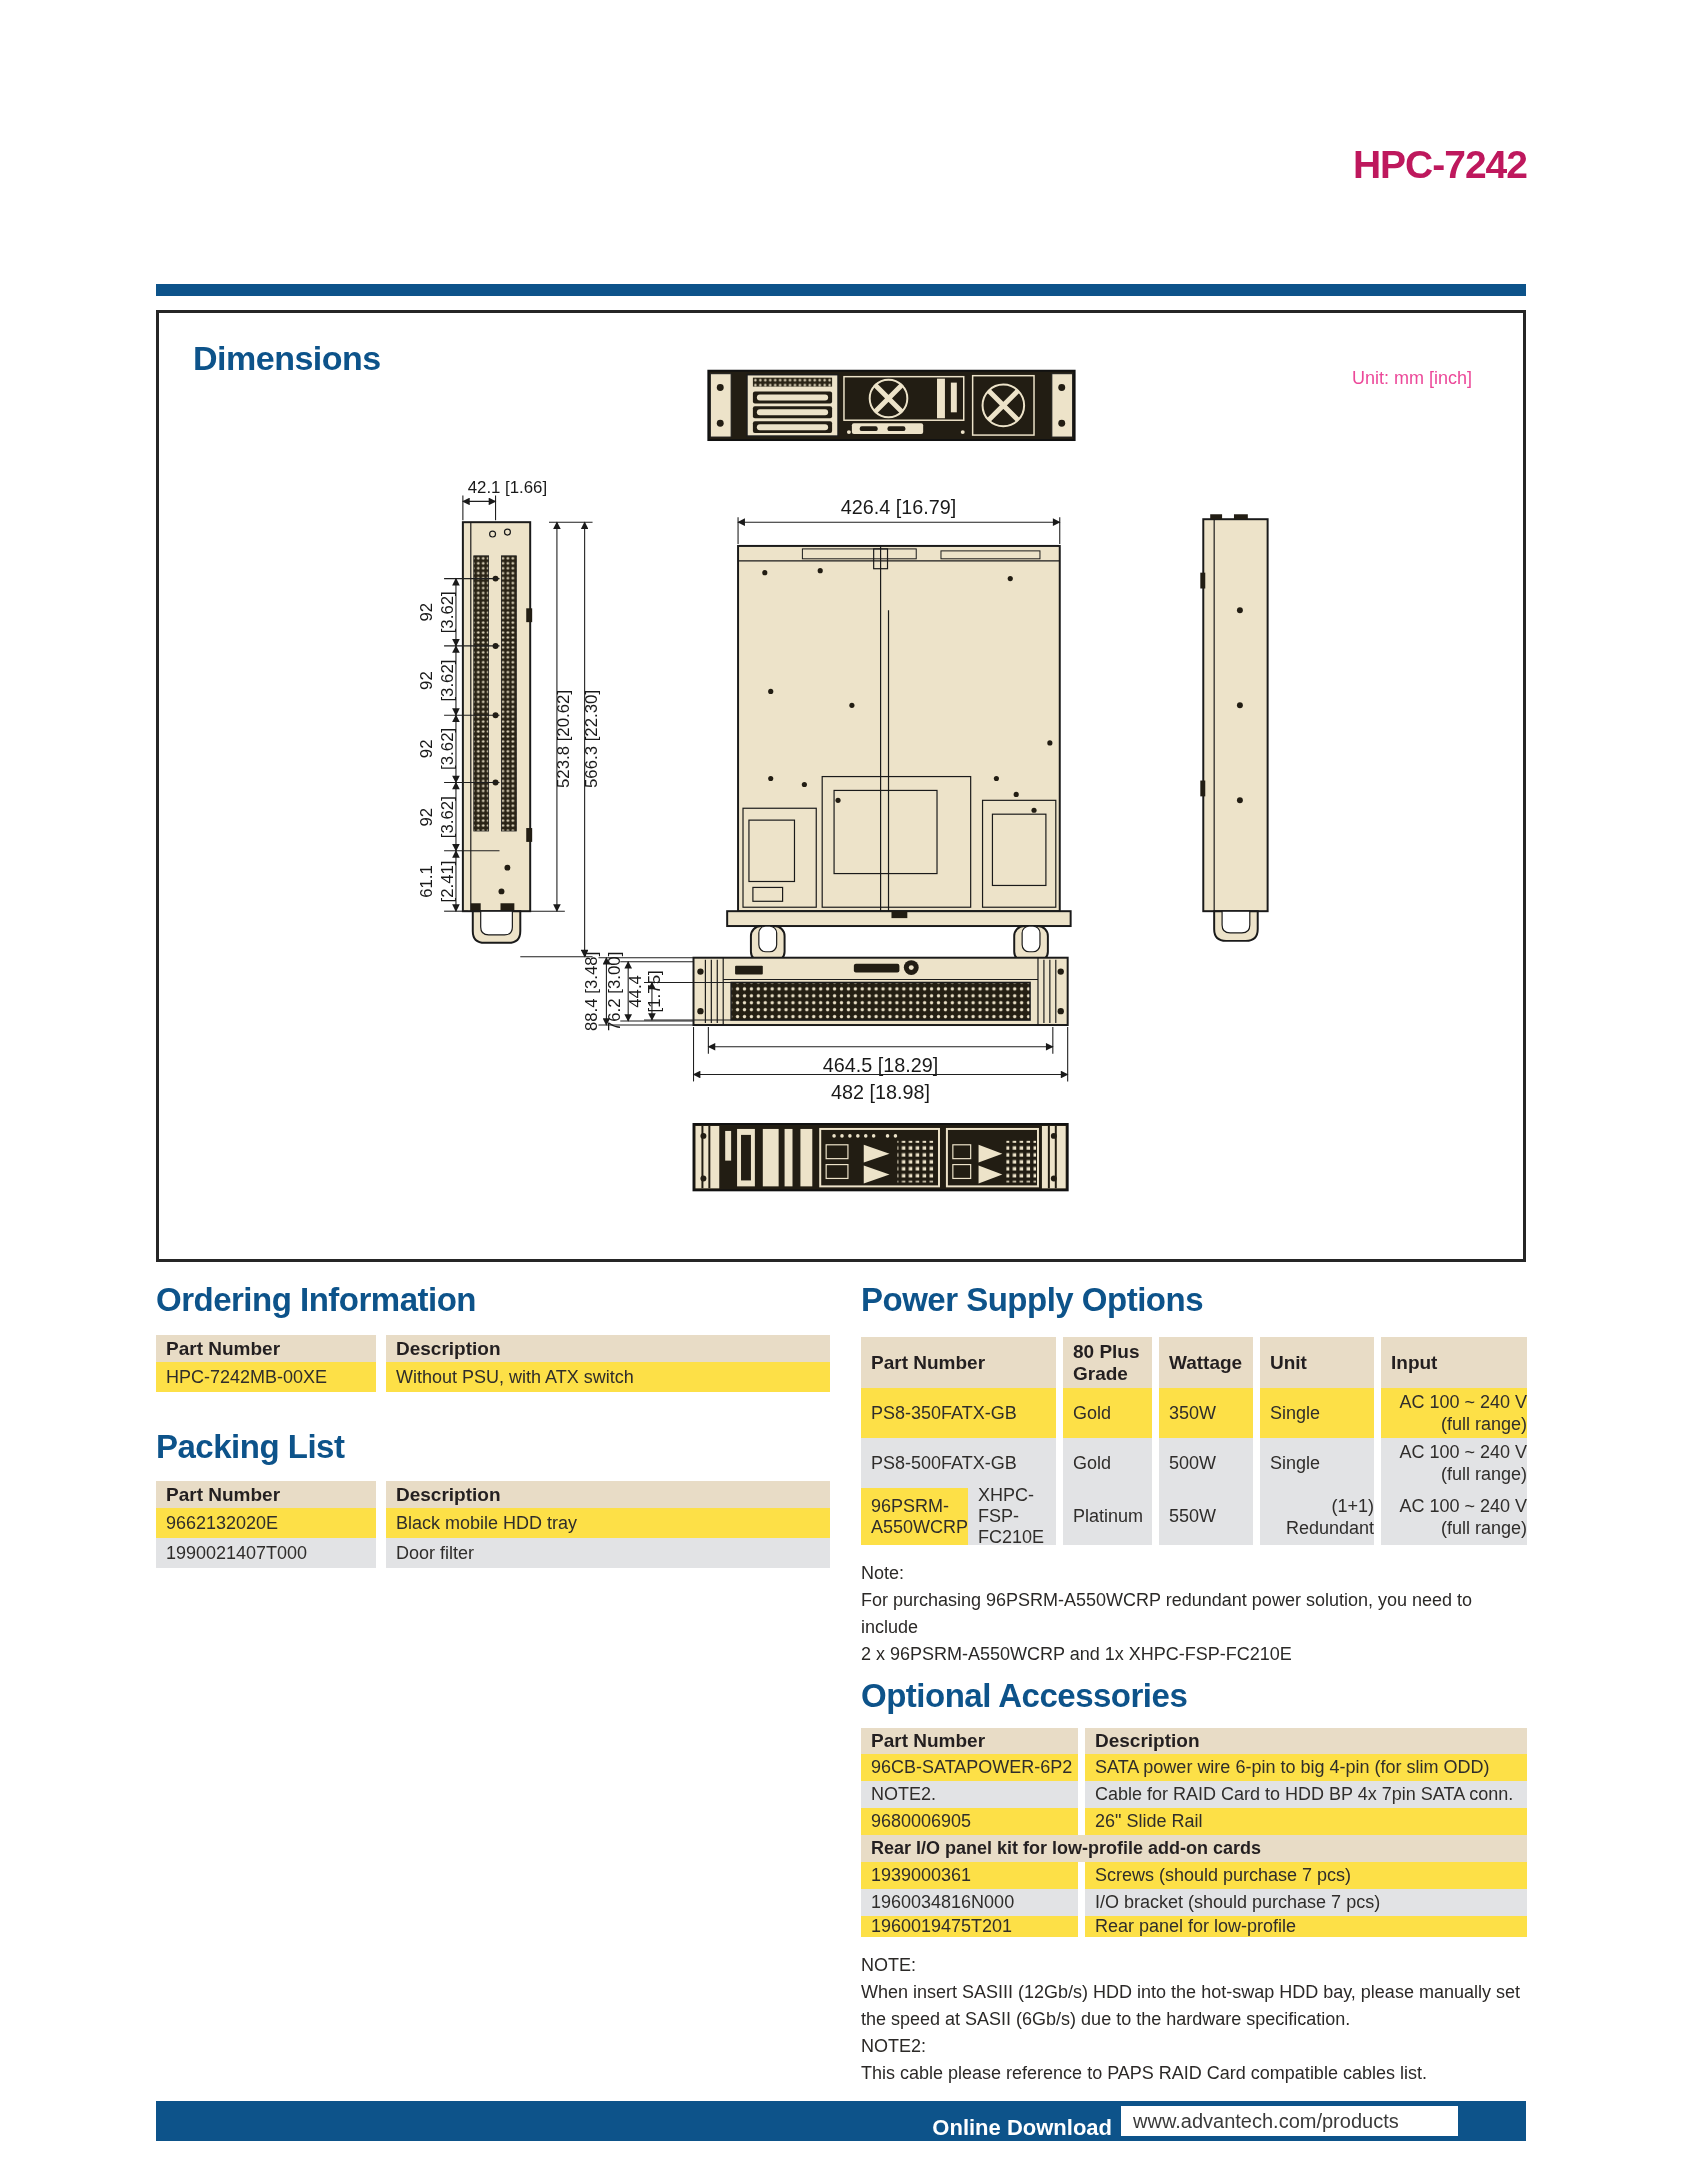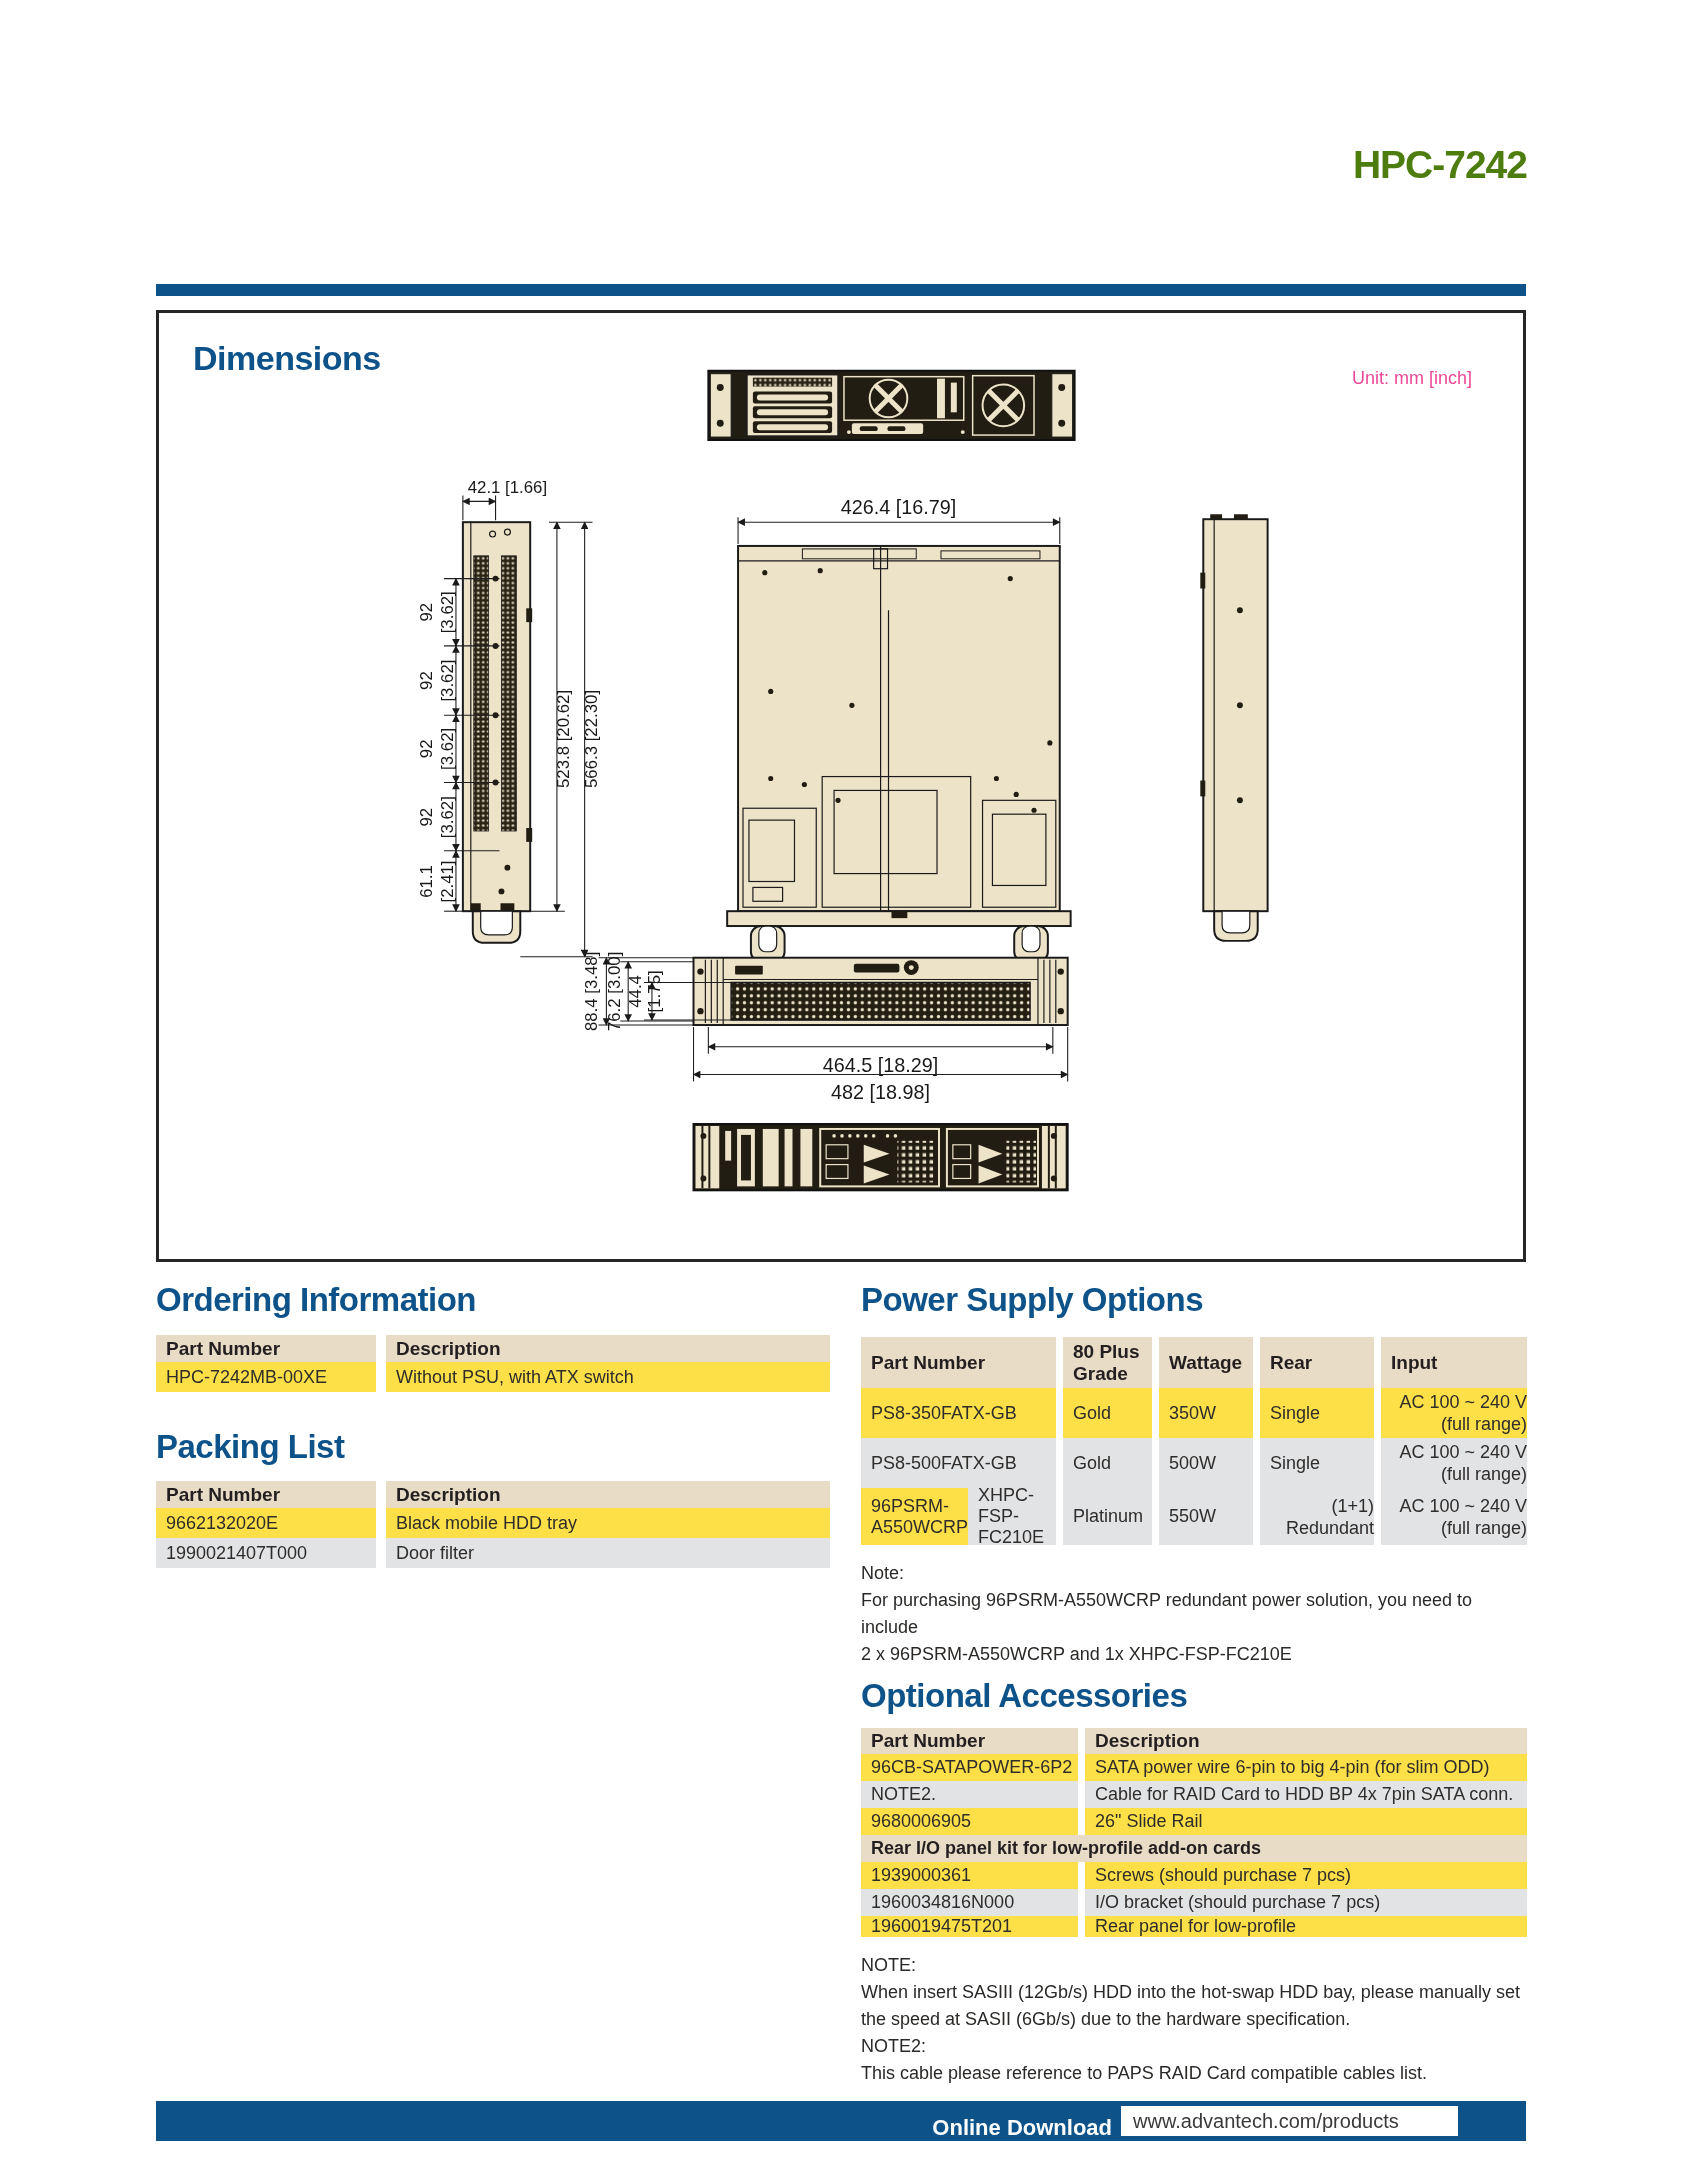--- a/index.html
+++ b/index.html
@@ -1,20 +1,20 @@
 <!DOCTYPE html>
 <html><head>
 <meta charset="utf-8">
 <style>
   html,body{margin:0;padding:0;background:#ffffff;}
   .page{position:relative;width:1683px;height:2178px;background:#ffffff;
         font-family:"Liberation Sans",sans-serif;color:#231f20;overflow:hidden;}
 
   .model-title{position:absolute;top:143px;right:156px;font-size:39px;font-weight:bold;
-               color:#4d7c0f;letter-spacing:-1px;}
+               color:#be185d;letter-spacing:-1px;}
   .rule{position:absolute;top:284px;left:156px;width:1370px;height:12px;background:#0d538a;}
 
   .dim-box{position:absolute;top:310px;left:156px;width:1364px;height:946px;border:3px solid #262626;background:#fff;}
   .dim-title{position:absolute;top:26px;left:34px;font-size:34px;font-weight:bold;color:#0d538a;letter-spacing:-0.5px;}
   .unit{position:absolute;top:55px;right:51px;font-size:18px;color:#ec4899;}
   .dim-box svg{position:absolute;left:0;top:0;}
 
   .section{position:absolute;margin:0;font-size:33px;font-weight:bold;color:#0d538a;letter-spacing:-0.5px;}
   .h-ord{left:156px;top:1281px;}
   .h-pack{left:156px;top:1428px;}
@@ -340,21 +340,21 @@
     <div class="cell dark">Black mobile HDD tray</div>
     <div class="cell light">1990021407T000</div>
     <div class="cell light">Door filter</div>
   </div>
 
   <h2 class="section h-psu">Power Supply Options</h2>
   <div class="tbl psu">
     <div class="cell hd">Part Number</div>
     <div class="cell hd">80 Plus Grade</div>
     <div class="cell hd">Wattage</div>
-    <div class="cell hd">Rear</div>
+    <div class="cell hd">Unit</div>
     <div class="cell hd">Input</div>
 
     <div class="cell dark">PS8-350FATX-GB</div>
     <div class="cell dark">Gold</div>
     <div class="cell dark">350W</div>
     <div class="cell dark">Single</div>
     <div class="cell dark col">
       <span>AC 100 ~ 240 V</span>
         <span>(full range)</span>
     </div>

